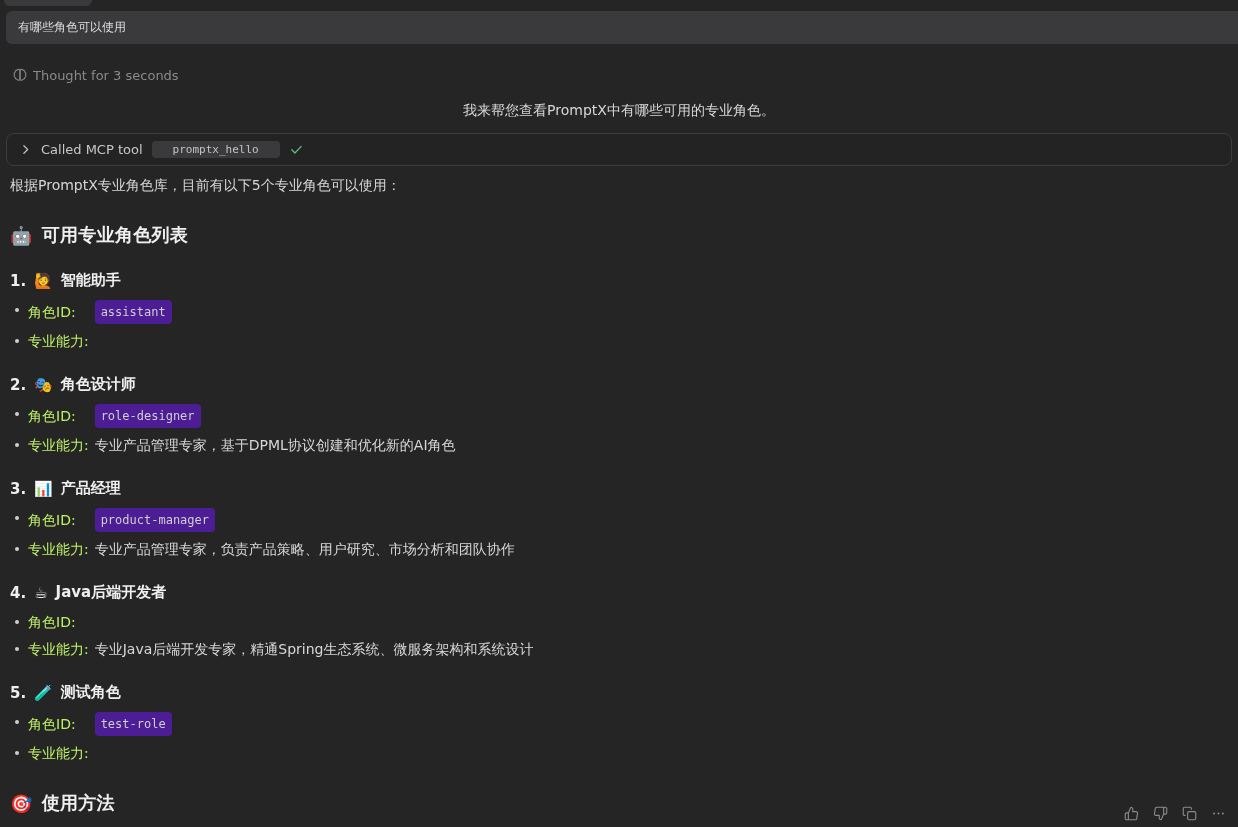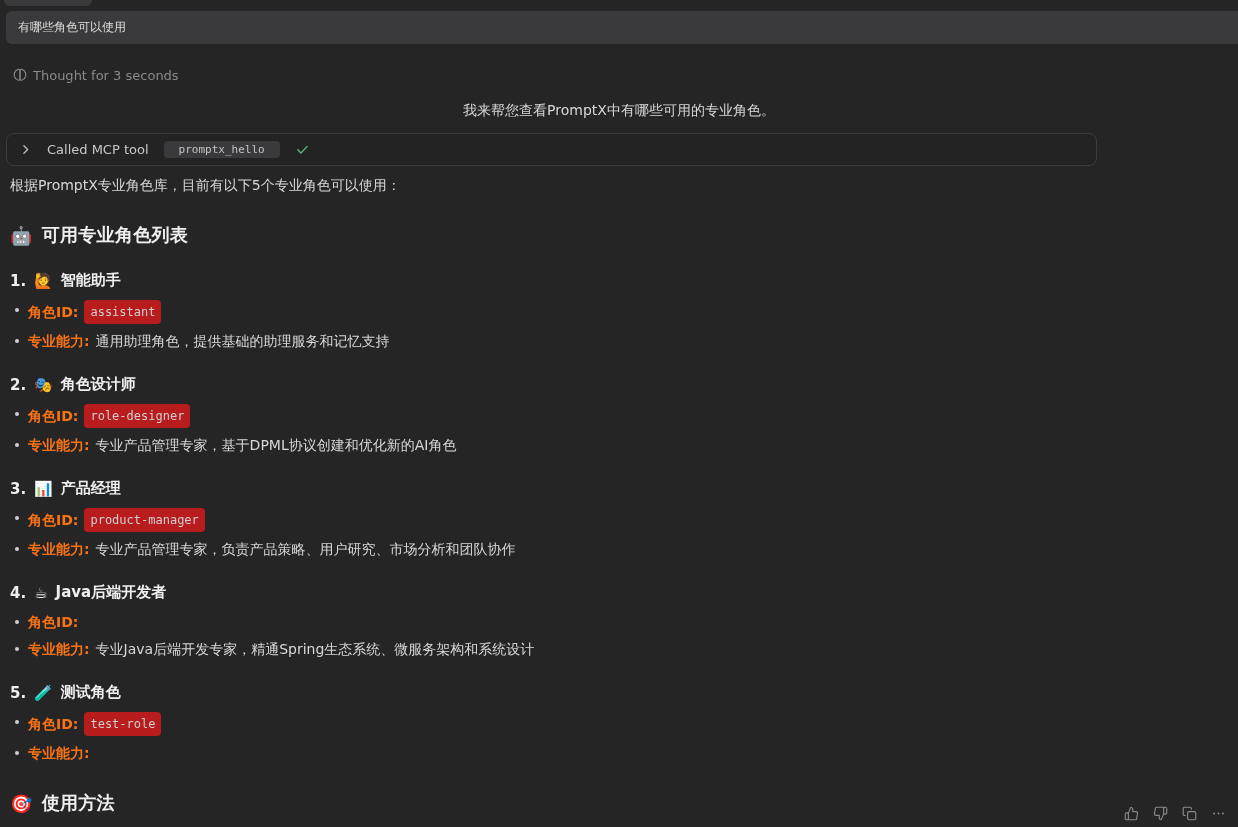--- a/index.html
+++ b/index.html
@@ -24,30 +24,30 @@
   .thought-row{
     display:flex;align-items:center;gap:5px;
     margin:23px 0 0 12px;color:#8a8a8a;font-size:13px;
   }
   .thought-row svg{flex:0 0 auto;}
   .para{
     margin:0;padding:0 10px;font-size:14px;line-height:20px;color:#d8d8d8;
   }
   .intro{margin-top:17px;text-align:center;}
   .mcp-box{
-    margin:13px 0 0 6px;width:1091px;box-sizing:border-box;
+    margin:13px 0 0 6px;width:1226px;box-sizing:border-box;
     border:1px solid #3d3d3f;border-radius:8px;background:#232324;
-    height:33px;display:flex;align-items:center;gap:15px;
+    height:33px;display:flex;align-items:center;gap:9px;
     padding:0 12px;cursor:pointer;
   }
   .mcp-label{font-size:13px;color:#c8c8c8;}
   .pill{
     background:#3a3a3c;color:#c3c3c3;border-radius:4px;
     font-family:"DejaVu Sans Mono","Liberation Mono",monospace;
-    font-size:11px;padding:2px 15px;
+    font-size:11px;padding:2px 21px;
   }
   .lead{margin-top:9px;}
   h2.sec{
     display:flex;align-items:center;gap:9px;
     font-size:18px;color:#efefef;margin:28px 0 0 0;padding:0 10px;
     font-weight:bold;letter-spacing:.3px;
   }
   h3.role{
     display:flex;align-items:center;gap:8px;
     font-size:15px;color:#efefef;margin:24px 0 0 0;padding:0 10px;
@@ -58,25 +58,25 @@
     list-style:none;margin:10px 0 0 0;padding:0 10px 0 28px;
   }
   ul.props li{
     position:relative;font-size:14px;line-height:20px;margin:0 0 7px 0;
     display:flex;align-items:center;gap:6px;flex-wrap:wrap;
   }
   ul.props li::before{
     content:"";position:absolute;left:-13px;top:8px;
     width:4px;height:4px;border-radius:50%;background:#cfcfcf;
   }
-  .blabel{font-weight:bold;color:#f97316;}
+  .blabel{font-weight:normal;color:#bef264;}
   code.id{
-    background:#b91c1c;color:#cfcfcf;border-radius:4px;
+    background:#4c1d95;color:#cfcfcf;border-radius:4px;
     font-family:"DejaVu Sans Mono","Liberation Mono",monospace;
-    font-size:12px;padding:2px 6px;
+    font-size:12px;padding:2px 6px;margin-left:13px;
   }
   .actions{
     position:absolute;right:12px;bottom:6px;
     display:flex;align-items:center;gap:13px;
   }
   .actions .abtn{
     width:16px;height:16px;color:#8a8a8a;cursor:pointer;
     display:flex;align-items:center;justify-content:center;
   }
   svg{display:block;}
@@ -123,21 +123,20 @@
   <span class="emoji">🙋</span>
   <span>智能助手</span>
 </h3>
 <ul class="props">
   <li>
       <span class="blabel">角色ID:</span>
       <code class="id">assistant</code>
     </li>
   <li>
       <span class="blabel">专业能力:</span>
-      <span>通用助理角色，提供基础的助理服务和记忆支持</span>
     </li>
 </ul>
 
 <h3 class="role">
   <span>2.</span>
   <span class="emoji">🎭</span>
   <span>角色设计师</span>
 </h3>
 <ul class="props">
   <li>

